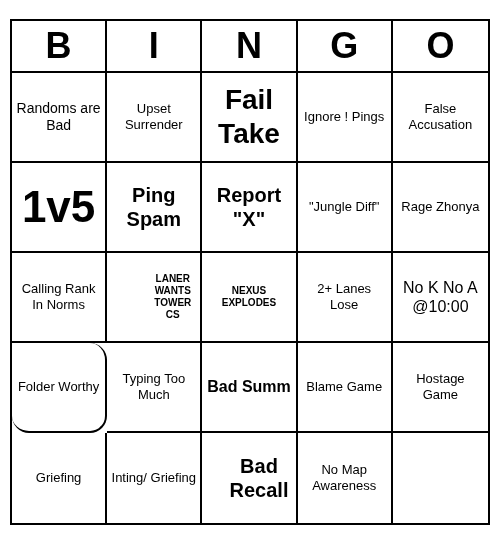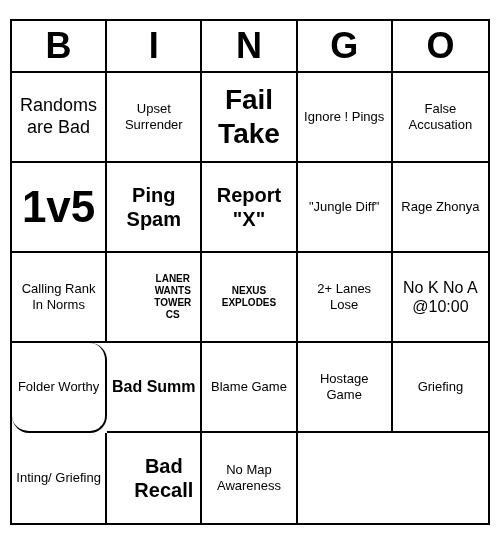--- a/index.html
+++ b/index.html
@@ -61,36 +61,37 @@
 
 <div class="bingo-card">
   <div class="bingo-header">
   <div class="bingo-letter">B</div>
       <div class="bingo-letter">I</div>
       <div class="bingo-letter">N</div>
       <div class="bingo-letter">G</div>
       <div class="bingo-letter">O</div>
     </div>
   <div class="bingo-grid">
-  <div class="bingo-cell" style="font-size: 18px;">Randoms are Bad</div>
+  <div class="bingo-cell" style="font-size: 14px;">Randoms are Bad</div>
       <div class="bingo-cell" style="font-size: 13px;">Upset Surrender</div>
       <div class="bingo-cell" style="font-size: 28px; font-weight: bold;">Fail Take</div>
       <div class="bingo-cell" style="font-size: 13px;">Ignore ! Pings</div>
       <div class="bingo-cell" style="font-size: 13px;">False Accusation</div>
       <div class="bingo-cell" style="font-size: 44px; font-weight: bold;">1v5</div>
       <div class="bingo-cell" style="font-size: 20px; font-weight: bold;">Ping Spam</div>
       <div class="bingo-cell" style="font-size: 20px; font-weight: bold;">Report "X"</div>
       <div class="bingo-cell" style="font-size: 13px;">"Jungle Diff"</div>
       <div class="bingo-cell" style="font-size: 13px;">Rage Zhonya</div>
       <div class="bingo-cell" style="font-size: 13px;">Calling Rank In Norms</div>
       <div class="bingo-cell" style="font-size: 10px; text-transform: uppercase; font-weight: bold; padding-left: 42px;">Laner Wants Tower CS</div>
       <div class="bingo-cell" style="font-size: 10px; text-transform: uppercase; font-weight: bold;">NEXUS EXPLODES</div>
       <div class="bingo-cell" style="font-size: 13px;">2+ Lanes Lose</div>
       <div class="bingo-cell" style="font-size: 16px;">No K No A @10:00</div>
       <div class="bingo-cell" style="font-size: 13px; border-radius: 17px;">Folder Worthy</div>
+      <div class="bingo-cell" style="font-size: 13px;">Typing Too Much</div>
       <div class="bingo-cell" style="font-size: 16px; font-weight: bold;">Bad Summ</div>
       <div class="bingo-cell" style="font-size: 13px;">Blame Game</div>
       <div class="bingo-cell" style="font-size: 13px;">Hostage Game</div>
       <div class="bingo-cell" style="font-size: 13px;">Griefing</div>
       <div class="bingo-cell" style="font-size: 13px;">Inting/ Griefing</div>
       <div class="bingo-cell" style="font-size: 20px; font-weight: bold; padding-left: 24px;">Bad Recall</div>
       <div class="bingo-cell" style="font-size: 13px;">No Map Awareness</div>
     </div>
 </div>
 

